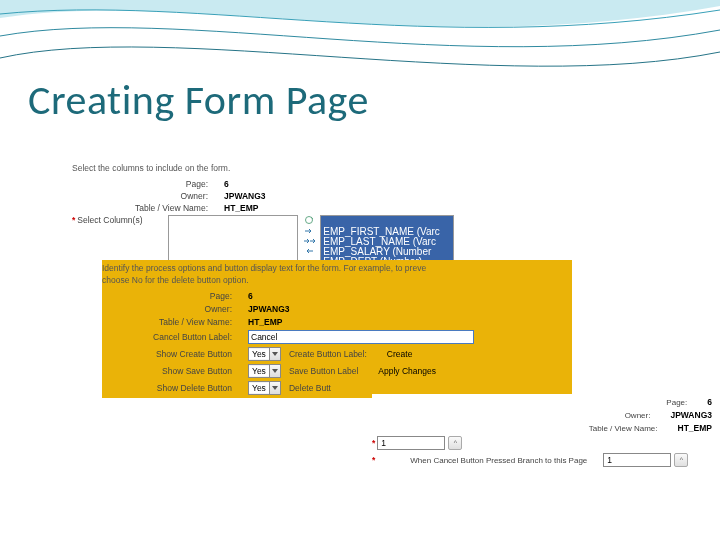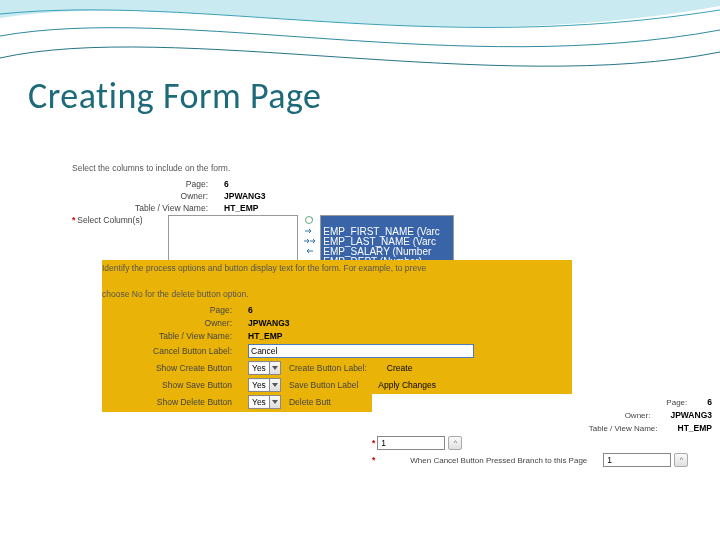--- a/index.html
+++ b/index.html
@@ -18,21 +18,21 @@
     top: 0;
     left: 0;
     width: 720px;
     height: 100px;
     z-index: 0;
   }
   .title {
     position: absolute;
     top: 74px;
     left: 28px;
-    font-size: 36px;
+    font-size: 42px;
     font-weight: 400;
     color: #1d6a7a;
     font-family: "Calibri Light", Calibri, Arial, sans-serif;
     letter-spacing: 0.5px;
   }
   .content {
     position: absolute;
     top: 160px;
     left: 72px;
     width: 600px;
@@ -233,21 +233,21 @@
       <div>EMP_FIRST_NAME (Varc</div>
       <div>EMP_LAST_NAME (Varc</div>
       <div>EMP_SALARY (Number</div>
       <div>EMP_DEPT (Number)</div>
     </div>
   </div>
 </div>
 
 <div class="block2">
   <div class="instr" style="margin-bottom:0;">Identify the process options and button display text for the form. For example, to preve</div>
-  <div class="instr" style="margin-top:16px;">choose No for the delete button option.</div>
+  <div class="instr" style="margin-top:2px;">choose No for the delete button option.</div>
 
   <div class="trow">
       <span class="lbl">Page:</span>
       <span class="val">6</span>
     </div>
   <div class="trow">
       <span class="lbl">Owner:</span>
       <span class="val">JPWANG3</span>
     </div>
   <div class="trow">

